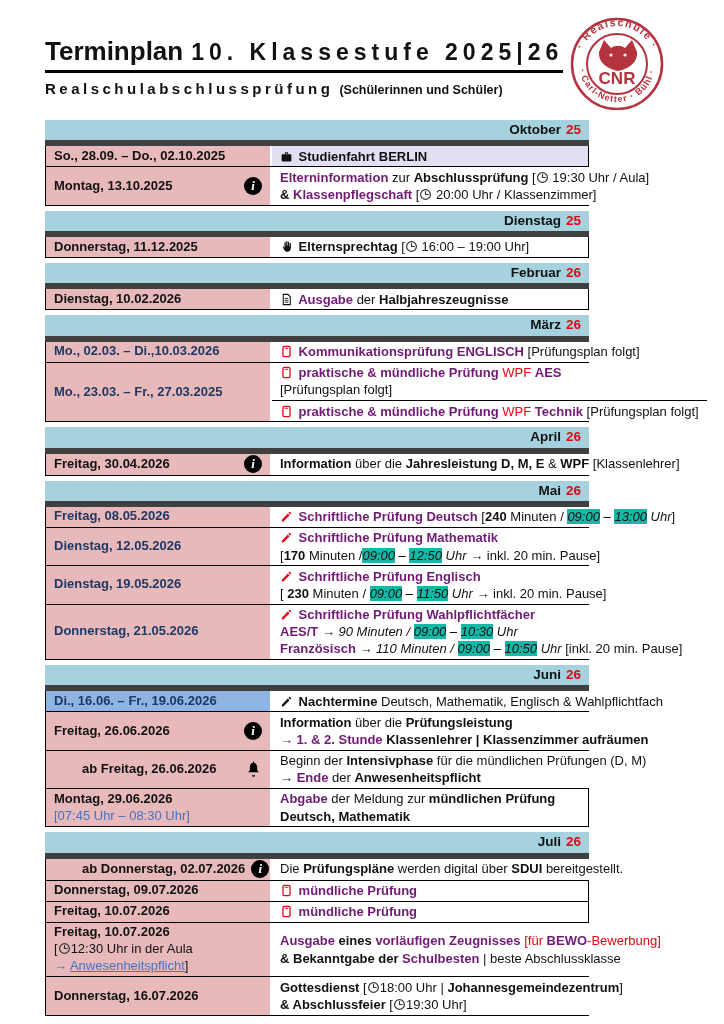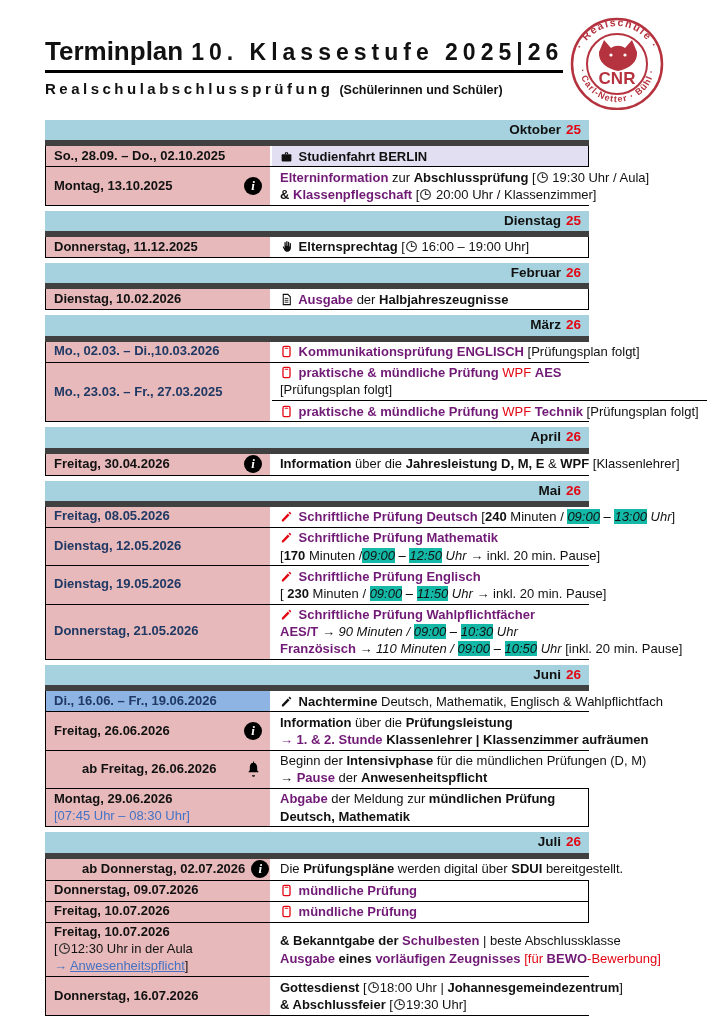--- a/index.html
+++ b/index.html
@@ -319,21 +319,21 @@
           </div>
           <span class="ic date-ic" style="width: 17px; height: 18px;">
             <svg viewBox="0 0 24 24" fill="currentColor">
               <path d="M12 23c1.2 0 2.2-1 2.2-2.2H9.8C9.8 22 10.8 23 12 23zm7-6.3v-.9l-1.8-2V9.4c0-3.1-1.6-5.7-4.5-6.4v-.7c0-.7-.3-1.2-.7-1.2s-.7.5-.7 1.2v.7C8.4 3.7 6.8 6.3 6.8 9.4v4.4l-1.8 2v.9H19z"></path>
             </svg>
           </span>
         </div>
         <div class="ecell">
           <div class="sub">
             <div class="line"><span class="s-n">Beginn der </span><span class="s-b">Intensivphase</span><span class="s-n"> für die mündlichen Prüfungen (D, M)</span></div>
-            <div class="line"><span class="s-b">→ </span><span class="s-rb">Pause</span><span class="s-n"> der </span><span class="s-b">Anwesenheitspflicht</span></div>
+            <div class="line"><span class="s-b">→ </span><span class="s-rb">Ende</span><span class="s-n"> der </span><span class="s-b">Anwesenheitspflicht</span></div>
           </div>
         </div>
       </div>
       <div class="row">
         <div class="dcell">
           <div class="dlines">
             <div class="line"><span class="s-b">Montag, 29.06.2026</span></div>
             <div class="line"><span class="s-bl">[07:45 Uhr – 08:30 Uhr]</span></div>
           </div>
         </div>
@@ -394,22 +394,22 @@
             <div class="line"><span class="s-b">Freitag, 10.07.2026</span></div>
             <div class="line"><span class="s-n">[</span><span class="ic ic-gray"><svg viewBox="0 0 24 24">
                   <circle cx="12" cy="12" r="9" fill="none" stroke="currentColor" stroke-width="2.2"></circle>
                   <path d="M12 6.5V12h5" fill="none" stroke="currentColor" stroke-width="2.2" stroke-linecap="round"></path>
                 </svg></span><span class="s-n">12:30 Uhr in der Aula</span></div>
             <div class="line"><span class="s-bl">→ </span><span class="s-blu">Anwesenheitspflicht</span><span class="s-n">]</span></div>
           </div>
         </div>
         <div class="ecell">
           <div class="sub">
+            <div class="line"><span class="s-rb">Ausgabe</span><span class="s-b"> eines </span><span class="s-rb">vorläufigen Zeugnisses</span><span class="s-r"> [für </span><span class="s-rb">BEWO</span><span class="s-r">-Bewerbung]</span></div>
             <div class="line"><span class="s-b">&amp; Bekanntgabe der </span><span class="s-rb">Schulbesten</span><span class="s-n"> | </span><span class="s-n">beste Abschlussklasse</span></div>
-            <div class="line"><span class="s-rb">Ausgabe</span><span class="s-b"> eines </span><span class="s-rb">vorläufigen Zeugnisses</span><span class="s-r"> [für </span><span class="s-rb">BEWO</span><span class="s-r">-Bewerbung]</span></div>
           </div>
         </div>
       </div>
       <div class="row">
         <div class="dcell">
           <div class="dlines">
             <div class="line"><span class="s-b">Donnerstag, 16.07.2026</span></div>
           </div>
         </div>
         <div class="ecell">

